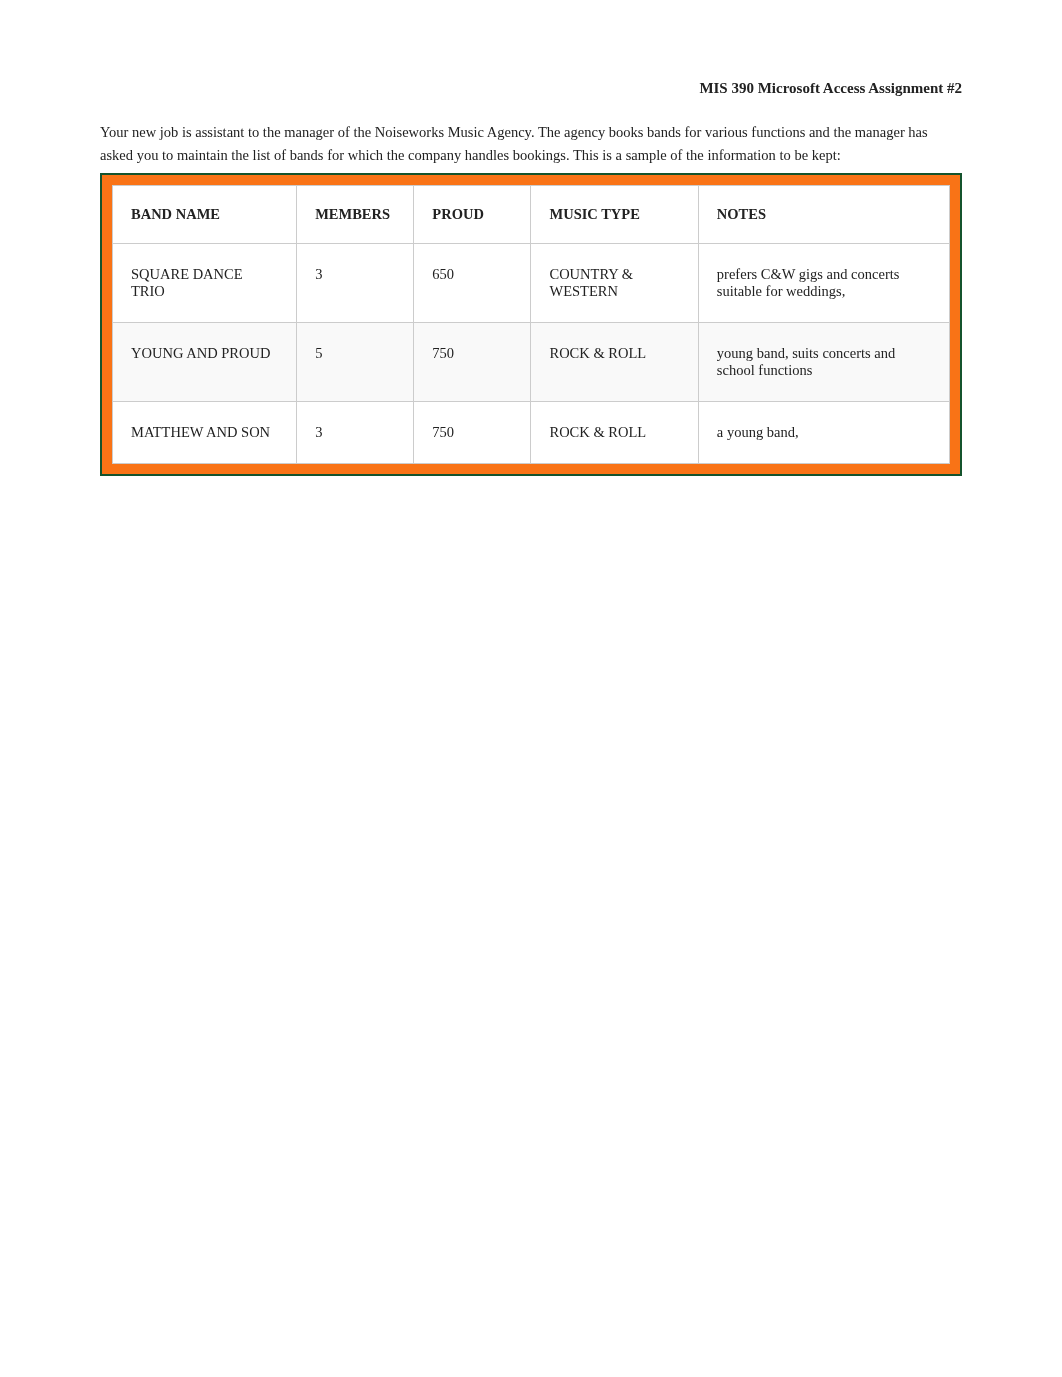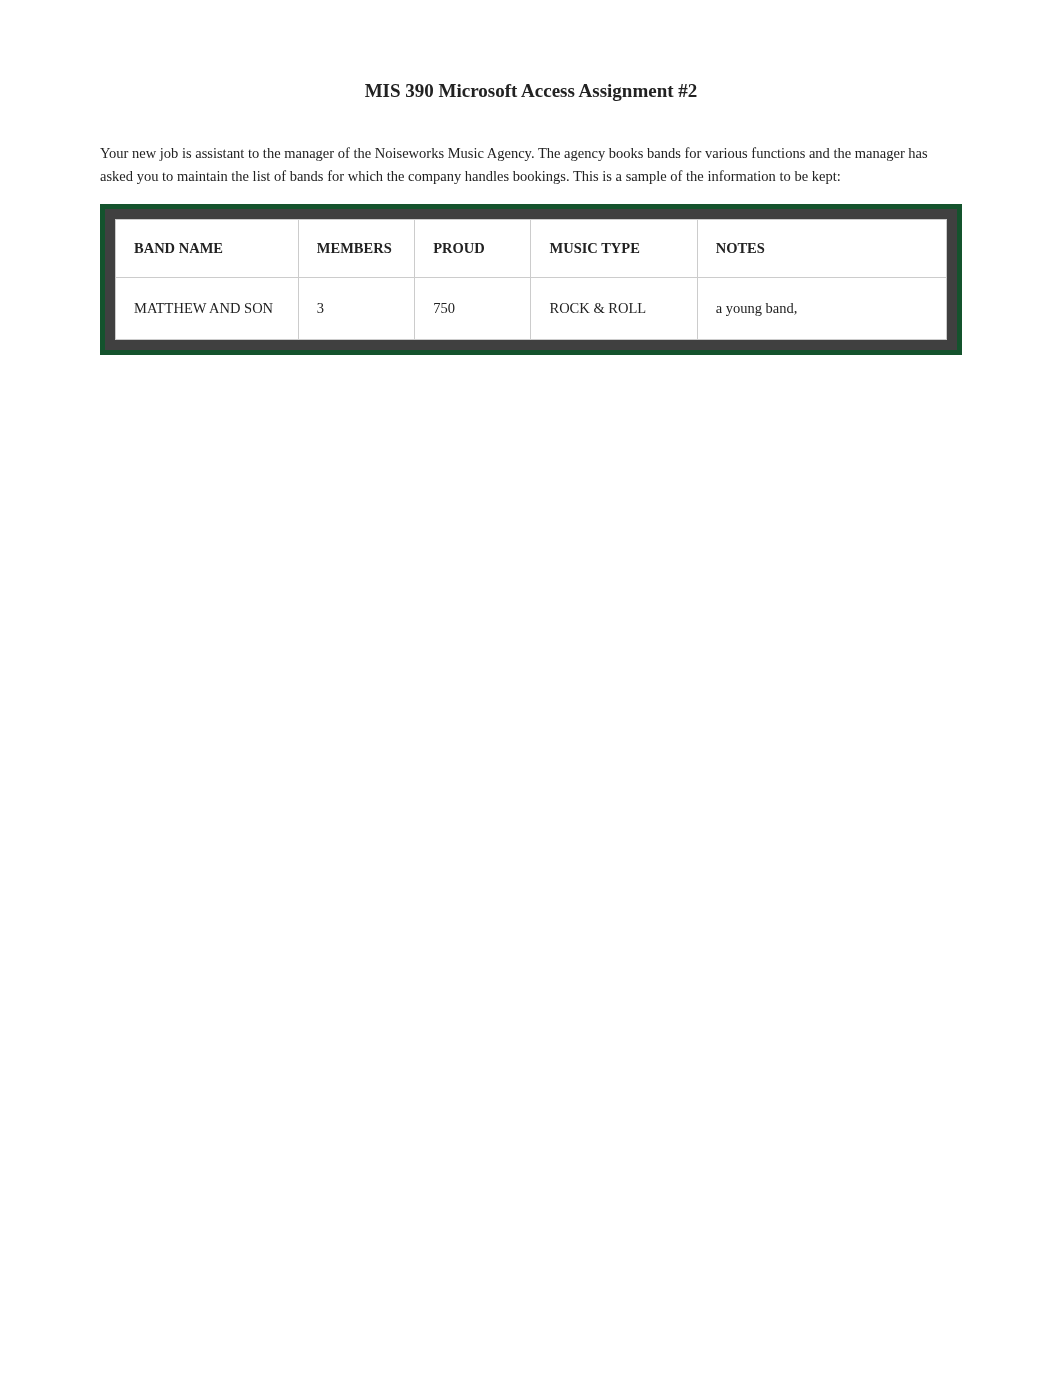--- a/index.html
+++ b/index.html
@@ -12,36 +12,36 @@
       font-family: Georgia, 'Times New Roman', serif;
       font-size: 15px;
       background: #ffffff;
       color: #222222;
       width: 1062px;
       min-height: 1377px;
       padding: 80px 100px;
     }
 
     .page-title {
-      text-align: center;
+      text-align: right;
       font-weight: bold;
-      font-size: 19px;
-      margin-bottom: 40px;
+      font-size: 15px;
+      margin-bottom: 24px;
     }
 
     .intro-text {
       font-size: 14.5px;
       line-height: 1.6;
     }
 
     .table-wrapper {
-      border: 5px solid #14532d;
-      background: #404040;
+      border: 2px solid #14532d;
+      background: #f97316;
       padding: 10px;
-      margin-top: 16px;
+      margin-top: 6px;
     }
 
     table {
       width: 100%;
       border-collapse: collapse;
       background: #ffffff;
     }
 
     th, td {
       border: 1px solid #cccccc;
@@ -92,20 +92,34 @@
       <tr>
         <th class="col-band">BAND NAME</th>
         <th class="col-members">MEMBERS</th>
         <th class="col-price">PROUD</th>
         <th class="col-music">MUSIC TYPE</th>
         <th class="col-notes">NOTES</th>
       </tr>
     </thead>
     <tbody id="table-body">
         <tr>
+          <td>SQUARE DANCE TRIO</td>
+          <td>3</td>
+          <td>650</td>
+          <td>COUNTRY &amp; WESTERN</td>
+          <td>prefers C&amp;W gigs and concerts suitable for weddings,</td>
+        </tr>
+        <tr>
+          <td>YOUNG AND PROUD</td>
+          <td>5</td>
+          <td>750</td>
+          <td>ROCK &amp; ROLL</td>
+          <td>young band, suits concerts and school functions</td>
+        </tr>
+        <tr>
           <td>MATTHEW AND SON</td>
           <td>3</td>
           <td>750</td>
           <td>ROCK &amp; ROLL</td>
           <td>a young band,</td>
         </tr>
       </tbody>
   </table>
 </div>
 

